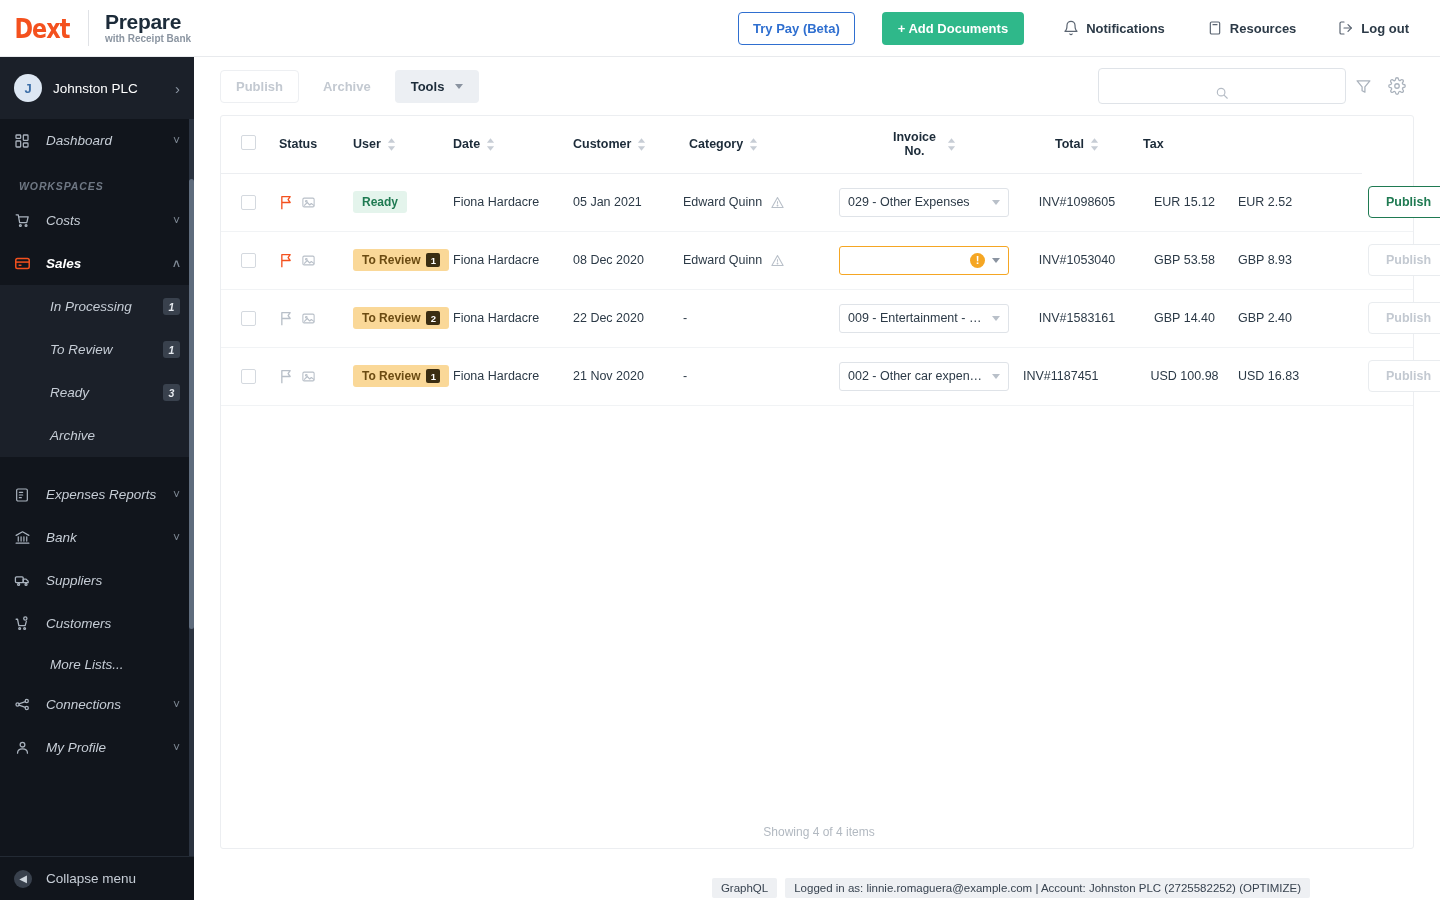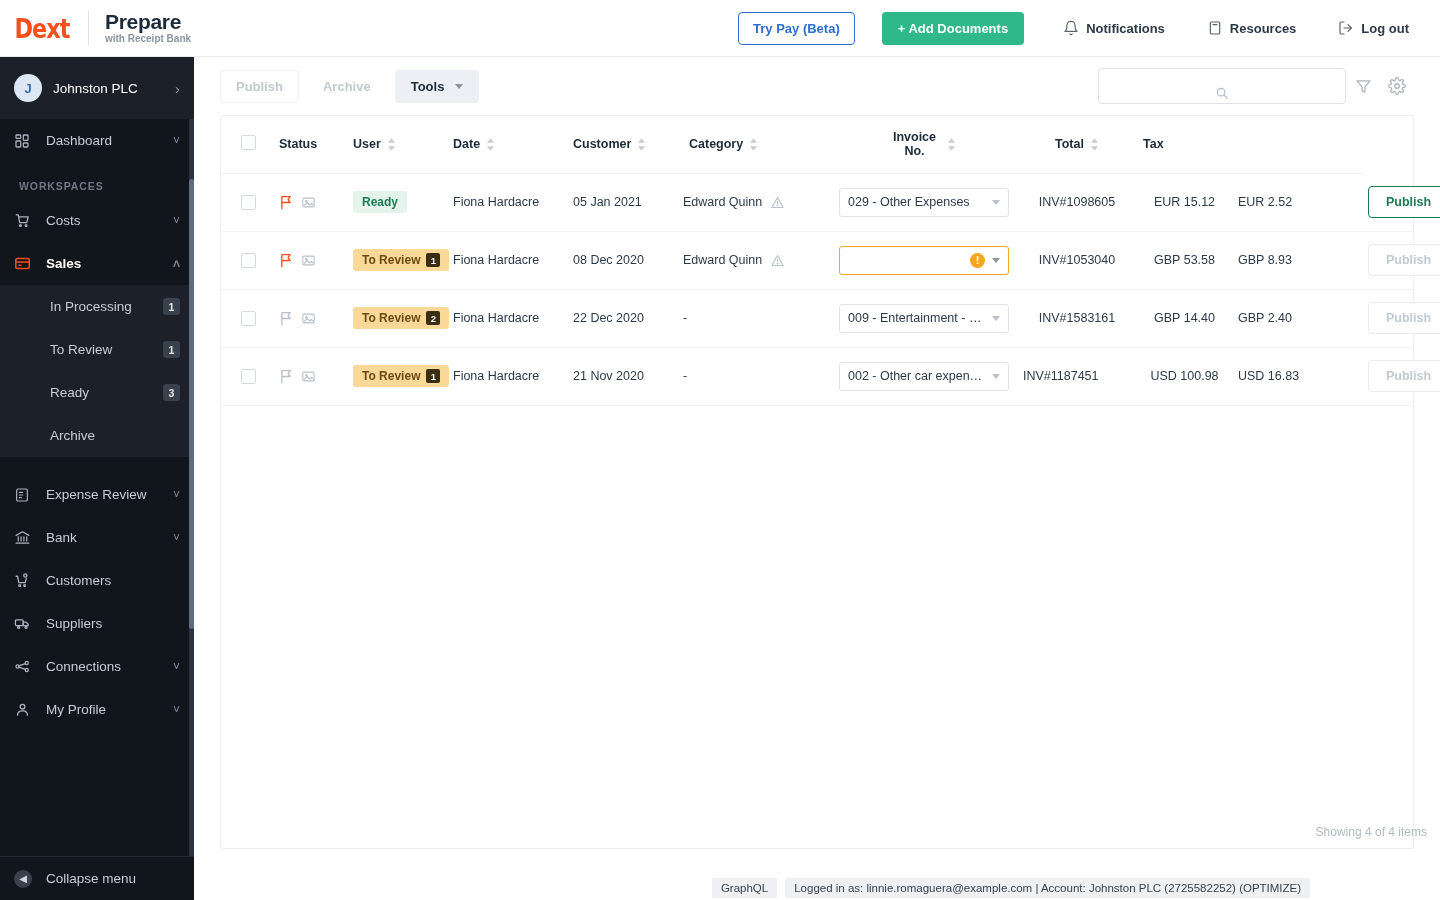--- a/index.html
+++ b/index.html
@@ -53,21 +53,21 @@
     height: 62px; display: flex; align-items: center; padding: 0 14px;
     background: #1b2029; cursor: pointer;
   }
   .sb-avatar {
     width: 28px; height: 28px; border-radius: 50%; background: #dde7f3;
     color: #3d6fa8; font-size: 13px; font-weight: 700;
     display: flex; align-items: center; justify-content: center; flex: 0 0 auto;
   }
   .sb-account-name { margin-left: 11px; font-size: 13.5px; font-weight: 400; color: #ffffff; }
   .sb-account-chev { margin-left: auto; color: #8d97a4; font-size: 15px; }
-  .sb-scroll { height: 781px; position: relative; }
+  .sb-scroll { height: 781px; position: relative; font-style: italic; }
   .sb-item {
     height: 43px; display: flex; align-items: center;
     padding: 0 14px; font-size: 13.5px; cursor: pointer; color: #c6cdd6;
   }
   .sb-item .sb-ico { width: 22px; flex: 0 0 22px; color: #aab3be; line-height: 0; }
   .sb-item .sb-label { margin-left: 10px; }
   .sb-item .sb-chev { margin-left: auto; color: #7e8894; font-size: 12px; line-height: 1; }
   .sb-section {
     font-size: 10.5px; font-weight: 700; color: #6f7884; letter-spacing: 0.9px;
     padding: 18px 14px 7px 19px;
@@ -180,21 +180,21 @@
     width: 15px; height: 15px; border-radius: 50%; background: #f5a623; color: #fff;
     font-size: 11px; font-weight: 700; display: inline-flex; align-items: center;
     justify-content: center; flex: 0 0 15px; line-height: 1;
   }
   .pub-btn {
     border: 1px solid #e9ecef; background: #fff; color: #c3c9d1;
     font-size: 12.5px; font-weight: 700; padding: 8px 17px; border-radius: 4px; cursor: default;
   }
   .pub-btn.enabled { border-color: #1f7a52; color: #1f7a52; cursor: pointer; }
   .showing {
-    position: absolute; bottom: 9px; left: 14px; width: 100%; text-align: right;
+    position: absolute; bottom: 9px; left: 2px; width: 100%; text-align: center;
     font-size: 12px; color: #b2b9c1;
   }
   .footer {
     position: absolute; bottom: 0; left: 194px; width: 1246px; height: 24px;
     display: flex; align-items: center; justify-content: center; gap: 8px;
   }
   .foot-chip {
     background: #eef0f3; color: #384350; font-size: 11.5px; padding: 4px 9px; border-radius: 2px;
   }
 </style>
@@ -314,21 +314,21 @@
 
     <div class="sb-item">
       <span class="sb-ico">
         <svg width="16" height="16" viewBox="0 0 24 24" fill="none" stroke="currentColor" stroke-width="1.8" stroke-linecap="round" stroke-linejoin="round">
           <rect x="4" y="3" width="16" height="18" rx="2"></rect>
             <line x1="8" y1="8" x2="13" y2="8"></line>
             <line x1="8" y1="12" x2="13" y2="12"></line>
             <line x1="8" y1="16" x2="11" y2="16"></line>
         </svg>
       </span>
-      <span class="sb-label">Expense Review</span>
+      <span class="sb-label">Expenses Reports</span>
       <span class="sb-chev">˅</span>
     </div>
 
     <div class="sb-item">
       <span class="sb-ico">
         <svg width="17" height="17" viewBox="0 0 24 24" fill="none" stroke="currentColor" stroke-width="1.7" stroke-linecap="round" stroke-linejoin="round">
           <path d="M3 9l9-5 9 5"></path>
             <line x1="3" y1="20" x2="21" y2="20"></line>
             <line x1="6" y1="11" x2="6" y2="17"></line>
             <line x1="10" y1="11" x2="10" y2="17"></line>
@@ -337,41 +337,42 @@
         </svg>
       </span>
       <span class="sb-label">Bank</span>
       <span class="sb-chev">˅</span>
     </div>
 
 
     <div class="sb-item">
       <span class="sb-ico">
         <svg width="17" height="17" viewBox="0 0 24 24" fill="none" stroke="currentColor" stroke-width="1.8" stroke-linecap="round" stroke-linejoin="round">
+          <rect x="2" y="7" width="11" height="8" rx="1.5"></rect>
+            <path d="M13 10h4l3 3v2h-7z"></path>
+            <circle cx="6.5" cy="17.5" r="1.4"></circle>
+            <circle cx="17" cy="17.5" r="1.4"></circle>
+        </svg>
+      </span>
+      <span class="sb-label">Suppliers</span>
+    </div>
+
+    <div class="sb-item">
+      <span class="sb-ico">
+        <svg width="17" height="17" viewBox="0 0 24 24" fill="none" stroke="currentColor" stroke-width="1.8" stroke-linecap="round" stroke-linejoin="round">
           <circle cx="16" cy="5" r="2.3"></circle>
             <path d="M3 6h2l1.8 9h9l1.6-6"></path>
             <circle cx="8" cy="19" r="1.3"></circle>
             <circle cx="15" cy="19" r="1.3"></circle>
         </svg>
       </span>
       <span class="sb-label">Customers</span>
     </div>
 
-    <div class="sb-item">
-      <span class="sb-ico">
-        <svg width="17" height="17" viewBox="0 0 24 24" fill="none" stroke="currentColor" stroke-width="1.8" stroke-linecap="round" stroke-linejoin="round">
-          <rect x="2" y="7" width="11" height="8" rx="1.5"></rect>
-            <path d="M13 10h4l3 3v2h-7z"></path>
-            <circle cx="6.5" cy="17.5" r="1.4"></circle>
-            <circle cx="17" cy="17.5" r="1.4"></circle>
-        </svg>
-      </span>
-      <span class="sb-label">Suppliers</span>
-    </div>
-
+    <div class="sb-morelists">More Lists...</div>
 
 
     <div class="sb-item">
       <span class="sb-ico">
         <svg width="17" height="17" viewBox="0 0 24 24" fill="none" stroke="currentColor" stroke-width="1.8" stroke-linecap="round" stroke-linejoin="round">
           <circle cx="5" cy="12" r="2.2"></circle>
             <circle cx="18" cy="7" r="2.2"></circle>
             <circle cx="18" cy="17" r="2.2"></circle>
             <line x1="7" y1="11" x2="16" y2="8"></line>
             <line x1="7" y1="13" x2="16" y2="16"></line>

